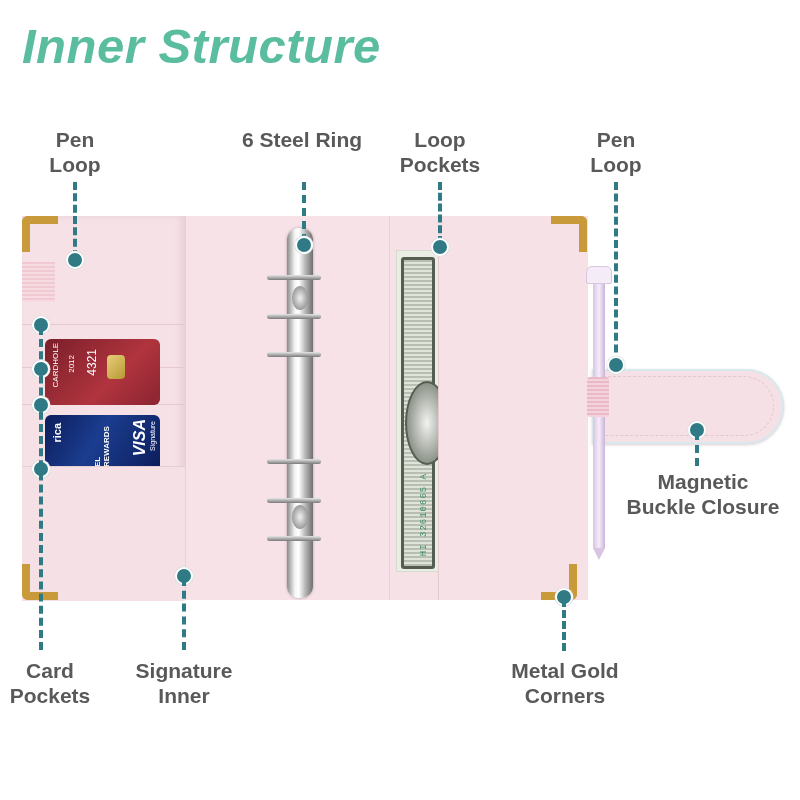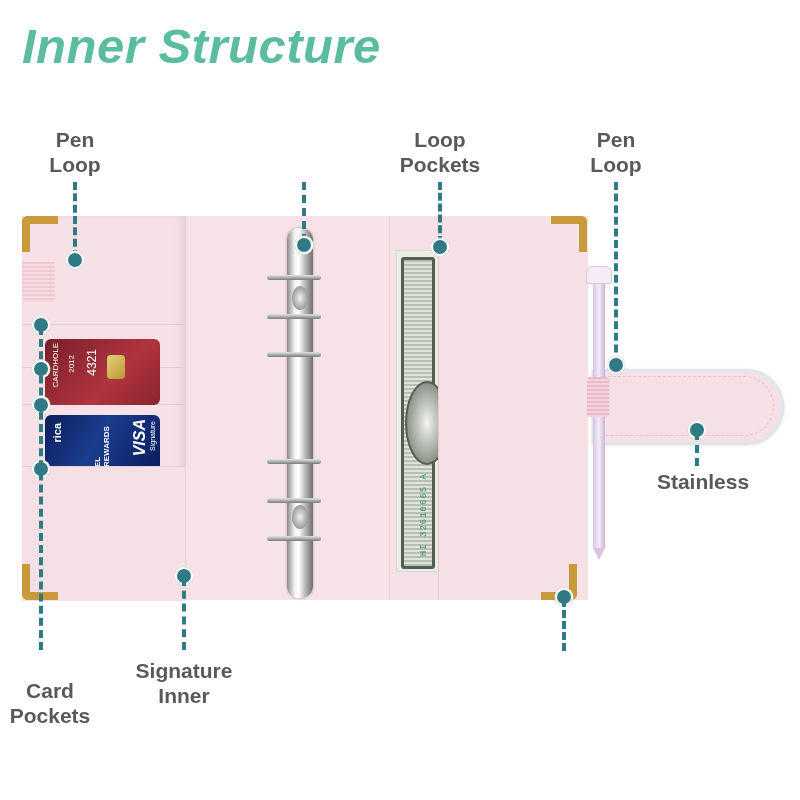--- a/index.html
+++ b/index.html
@@ -131,34 +131,38 @@
 <div class="vline" style="left:182px;top:578px;height:72px;"></div>
 
 <div class="dot" style="left:564px;top:597px;"></div>
 <div class="vline" style="left:562px;top:599px;height:52px;"></div>
 
 <div class="label" style="left:75px;top:127px;">
   <span>Pen</span>
   <span>Loop</span>
 </div>
 <div class="label" style="left:302px;top:127px;">
+  <span>6 Steel Ring</span>
 </div>
 <div class="label" style="left:440px;top:127px;">
   <span>Loop</span>
   <span>Pockets</span>
 </div>
 <div class="label" style="left:616px;top:127px;">
   <span>Pen</span>
   <span>Loop</span>
 </div>
 <div class="label" style="left:703px;top:469px;">
-  <span>Stainless</span>
+  <span>Magnetic</span>
+  <span>Buckle Closure</span>
 </div>
-<div class="label" style="left:50px;top:678px;">
+<div class="label" style="left:50px;top:658px;">
   <span>Card</span>
   <span>Pockets</span>
 </div>
 <div class="label" style="left:184px;top:658px;">
   <span>Signature</span>
   <span>Inner</span>
 </div>
 <div class="label" style="left:565px;top:658px;">
+  <span>Metal Gold</span>
+  <span>Corners</span>
 </div>
 
 </body></html>

